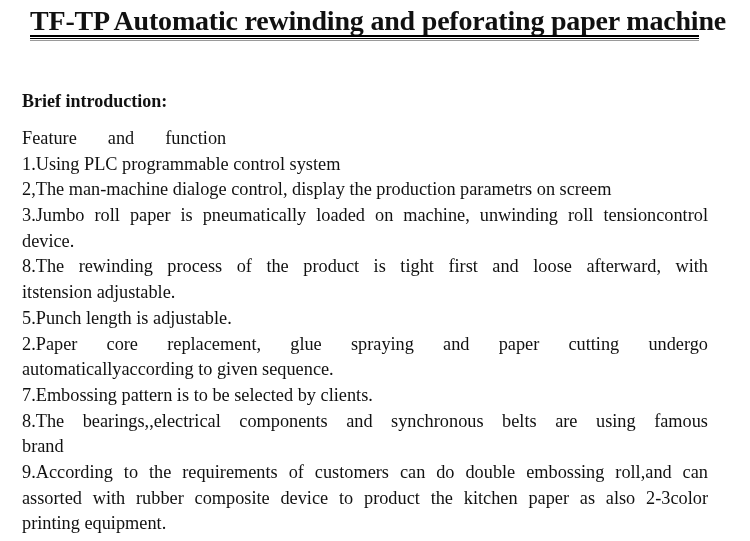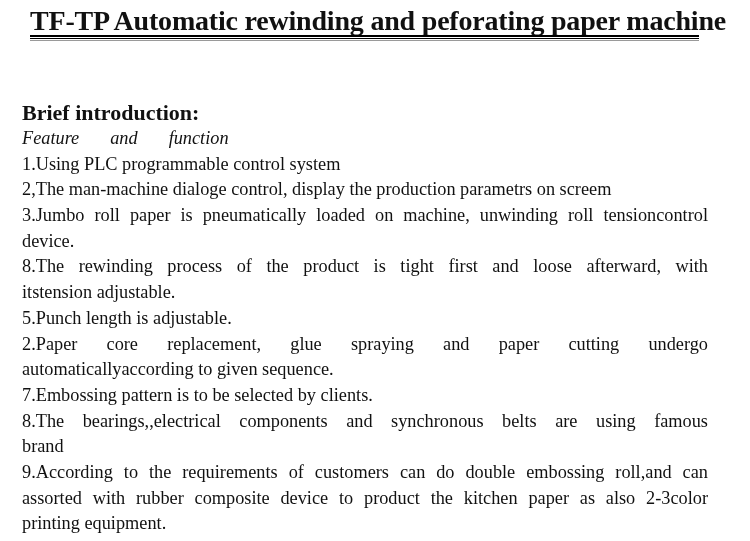--- a/index.html
+++ b/index.html
@@ -11,32 +11,32 @@
     position: absolute; left: 30px; top: 6px; width: 670px;
     font-weight: bold; font-size: 28px; line-height: 30px;
     white-space: nowrap; letter-spacing: -0.2px;
     text-align: justify; text-align-last: justify;
   }
   .rule { position: absolute; left: 30px; width: 669px; }
   .rule.r1 { top: 35px; height: 2px; background: #000; }
   .rule.r2 { top: 38px; height: 1px; background: #000; }
   .rule.r3 { top: 40px; height: 1px; background: #9a9a9a; }
   .heading {
-    position: absolute; left: 22px; top: 100px;
-    font-weight: bold; font-size: 22px; line-height: 26px; white-space: nowrap;
+    position: absolute; left: 22px; top: 88px;
+    font-weight: bold; font-size: 18px; line-height: 26px; white-space: nowrap;
   }
   .body {
     position: absolute; left: 22px; top: 126px; width: 686px;
     font-size: 18.3px;
   }
   .line {
     height: 25.7px; line-height: 25.7px; white-space: nowrap; overflow: visible;
   }
   .line.j { text-align: justify; text-align-last: justify; white-space: normal; overflow: hidden; }
-  .line.feat span.w { display: inline-block; font-style: italic; }
+  .line.feat span.w { display: inline-block; }
 </style>
 </head>
 <body>
 
 <div>
   <div class="title">TF-TP Automatic rewinding and peforating paper machine</div>
   <div class="rule r1"></div>
   <div class="rule r2"></div>
   <div class="rule r3"></div>
 

